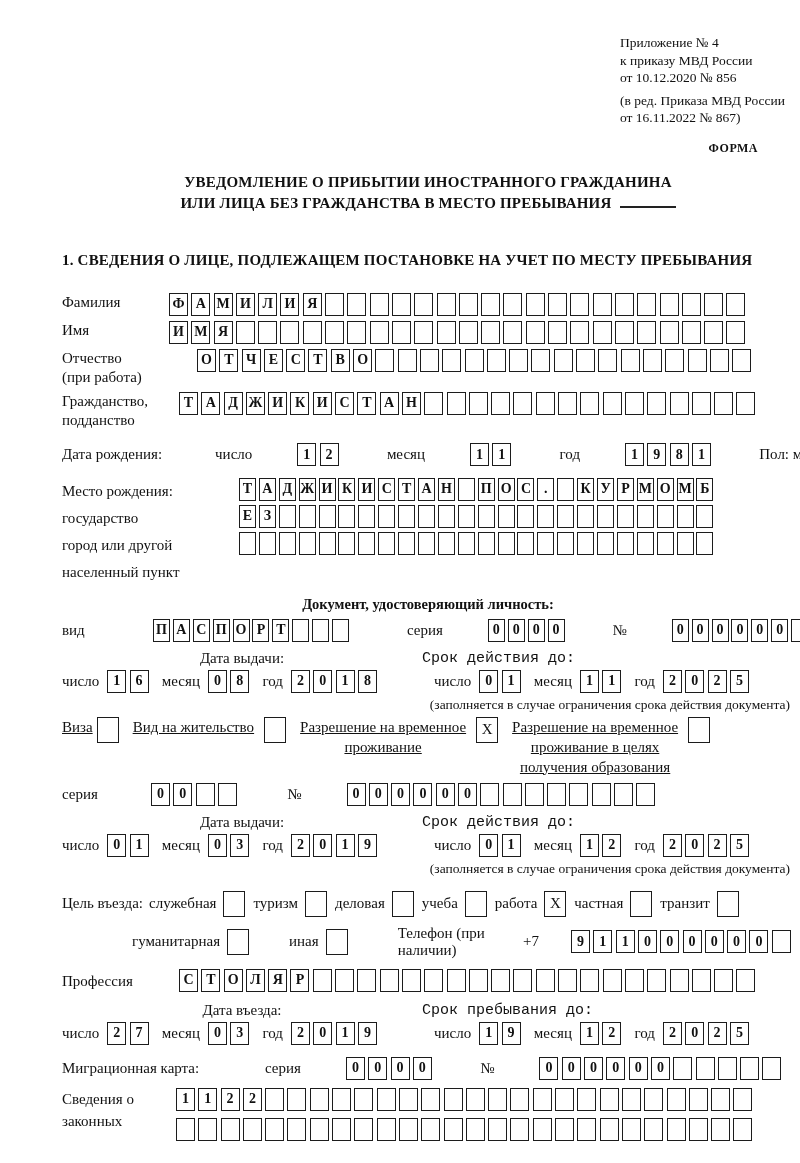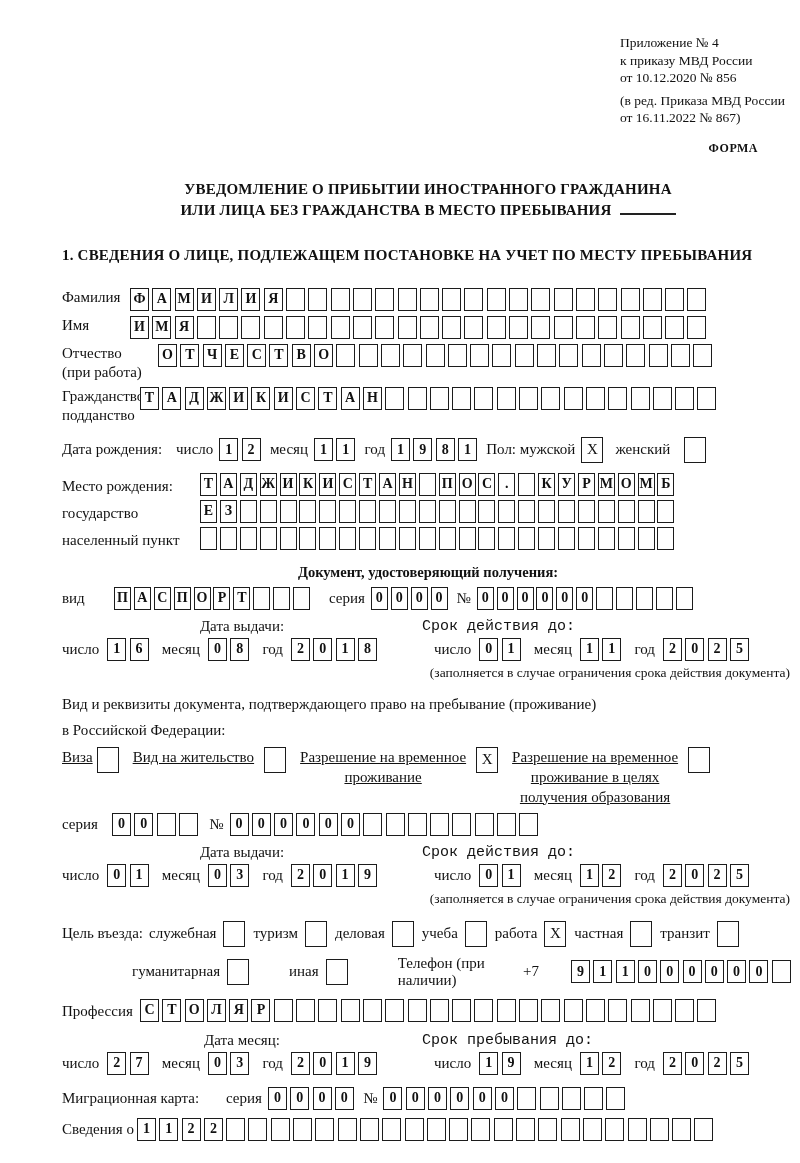--- a/index.html
+++ b/index.html
@@ -7,25 +7,25 @@
   .page {
     width: 800px; height: 1145px; margin: 0 auto; background: #ffffff;
     font-family: "Liberation Serif", serif; color: #111;
     padding: 34px 6px 10px 62px; overflow: hidden; position: relative;
   }
   
   .appendix { margin-left: 558px; width: 200px; font-size: 13.5px; line-height: 17.5px; }
   .appendix .gap { height: 5px; }
   .forma { text-align: right; padding-right: 36px; font-weight: bold; font-size: 12px; margin-top: 14px; letter-spacing: .5px; }
   
-  .title { text-align: center; font-weight: bold; font-size: 15px; line-height: 21px; margin-top: 23px; letter-spacing: .2px; }
+  .title { text-align: center; font-weight: bold; font-size: 15px; line-height: 21px; margin-top: 16px; letter-spacing: .2px; }
   .blank-line { display: inline-block; width: 56px; border-bottom: 2px solid #222; height: 12px; margin-left: 8px; }
-  .sec-heading { font-weight: bold; font-size: 15px; margin-top: 26px; letter-spacing: .2px; }
+  .sec-heading { font-weight: bold; font-size: 15px; margin-top: 38px; letter-spacing: .2px; }
   
-  .frow { display: flex; align-items: flex-start; margin-top: 5px; }
+  .frow { display: flex; align-items: flex-start; margin-top: 5px; gap: 39px; }
   .lbl { font-size: 15px; line-height: 19px; flex-shrink: 0; }
   .lw68 { width: 68px; } .lw96 { width: 96px; } .lw78 { width: 78px; }
   .lw138 { width: 138px; } .lw75 { width: 75px; }
   .cellrow { display: flex; flex-wrap: nowrap; }
   .cell {
     width: 19px; height: 23px; border: 1.7px solid #1c1c1c; margin-right: 3.3px;
     display: flex; align-items: center; justify-content: center;
     font-size: 14px; font-weight: bold; background: #fff; flex-shrink: 0;
   }
   .sm .cell { width: 17px; margin-right: 2.9px; }
@@ -240,20 +240,21 @@
     <span class="lbl">Пол: мужской</span>
     <span class="checkbox">X</span>
     <span class="lbl" style="margin-left:6px;">женский</span>
     <span class="checkbox" style="margin-left:8px;"></span>
   </div>
 
   <div class="frow mt10">
     <div class="lbl lw138" style="line-height:27px;">
       <div>Место рождения:</div>
       <div>государство</div>
+      <div>город или другой</div>
       <div>населенный пункт</div>
     </div>
     <div>
       <div class="cellrow sm">
           <div class="cell">Т</div>
           <div class="cell">А</div>
           <div class="cell">Д</div>
           <div class="cell">Ж</div>
           <div class="cell">И</div>
           <div class="cell">К</div>
@@ -324,21 +325,21 @@
           <div class="cell"></div>
           <div class="cell"></div>
           <div class="cell"></div>
           <div class="cell"></div>
           <div class="cell"></div>
           <div class="cell"></div>
         </div>
     </div>
   </div>
 
-  <div class="doc-heading">Документ, удостоверяющий получения:</div>
+  <div class="doc-heading">Документ, удостоверяющий личность:</div>
   <div class="frow inline" style="margin-top:6px;">
     <span class="lbl" style="width:46px;">вид</span>
     <span class="cellrow sm" style="margin-right:16px;">
         <div class="cell">П</div>
         <div class="cell">А</div>
         <div class="cell">С</div>
         <div class="cell">П</div>
         <div class="cell">О</div>
         <div class="cell">Р</div>
         <div class="cell">Т</div>
@@ -408,24 +409,20 @@
       <span class="cellrow">
           <div class="cell">2</div>
           <div class="cell">0</div>
           <div class="cell">2</div>
           <div class="cell">5</div>
         </span>
     </div>
   </div>
   <div class="expiry-note">(заполняется в случае ограничения срока действия документа)</div>
 
-  <div class="intro">
-    <div>Вид и реквизиты документа, подтверждающего право на пребывание (проживание)</div>
-    <div>в Российской Федерации:</div>
-  </div>
 
   <div class="permit-row">
     <div class="seg">
       <span class="txt">Виза</span>
       <span class="checkbox" style="margin-left:4px;"></span>
     </div>
     <div class="seg">
       <span class="txt">Вид на жительство</span>
       <span class="checkbox"></span>
     </div>
@@ -602,21 +599,21 @@
         <div class="cell"></div>
         <div class="cell"></div>
         <div class="cell"></div>
         <div class="cell"></div>
         <div class="cell"></div>
         <div class="cell"></div>
       </div>
   </div>
 
   <div class="dates-titles">
-    <div class="t1">Дата месяц:</div>
+    <div class="t1">Дата въезда:</div>
     <div class="t2">Срок пребывания до:</div>
   </div>
   <div class="dates-row">
     <div class="dgroup g1">
       <span class="lbl">число</span>
       <span class="cellrow">
           <div class="cell">2</div>
           <div class="cell">7</div>
         </span>
       <span class="lbl">месяц</span>

